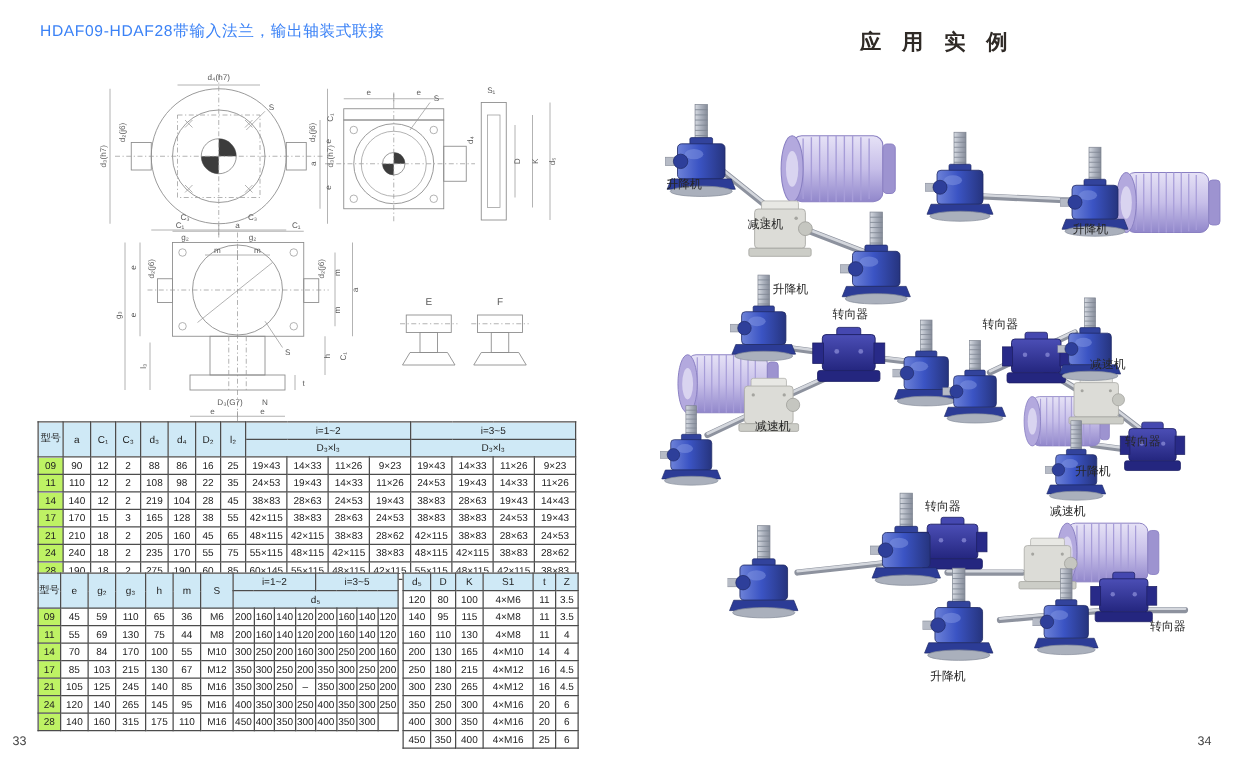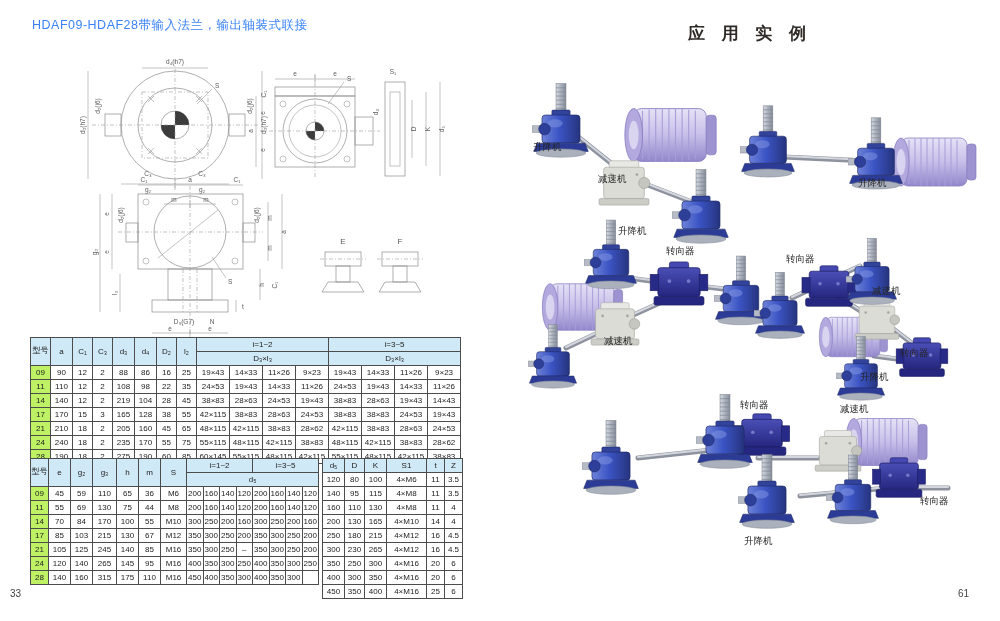--- a/index.html
+++ b/index.html
@@ -774,13 +774,13 @@
     <use href="#sym-jack" x="196" y="332" width="58" height="78"></use>
     <use href="#sym-jack" x="238" y="392" width="58" height="78"></use>
     <use href="#sym-jack" x="326" y="392" width="54" height="74"></use>
     <text x="240" y="348" class="mlabel">转向器</text>
     <text x="340" y="352" class="mlabel">减速机</text>
     <text x="420" y="444" class="mlabel">转向器</text>
     <text x="244" y="484" class="mlabel">升降机</text>
   </g>
 </svg>
 
-<div class="abs pagenum" id="pagenum-right">61</div>
+<div class="abs pagenum" id="pagenum-right">34</div>
 
 </body></html>

